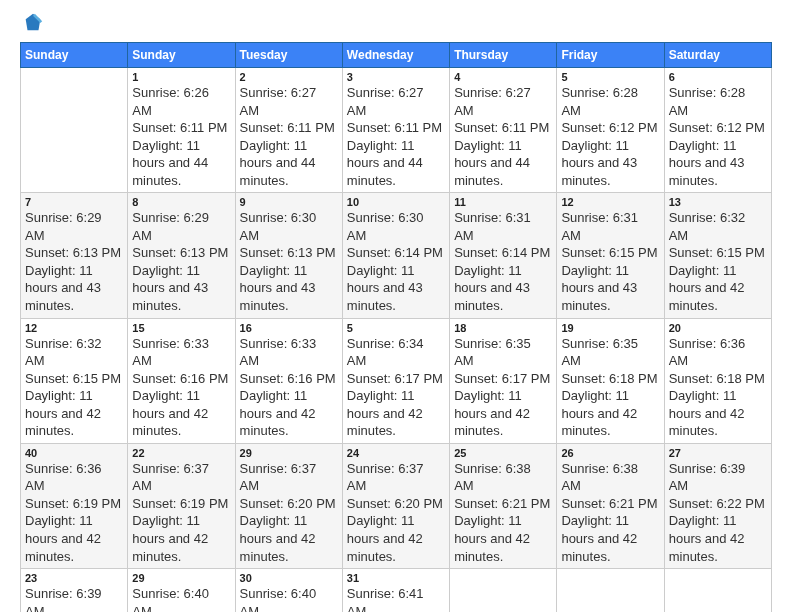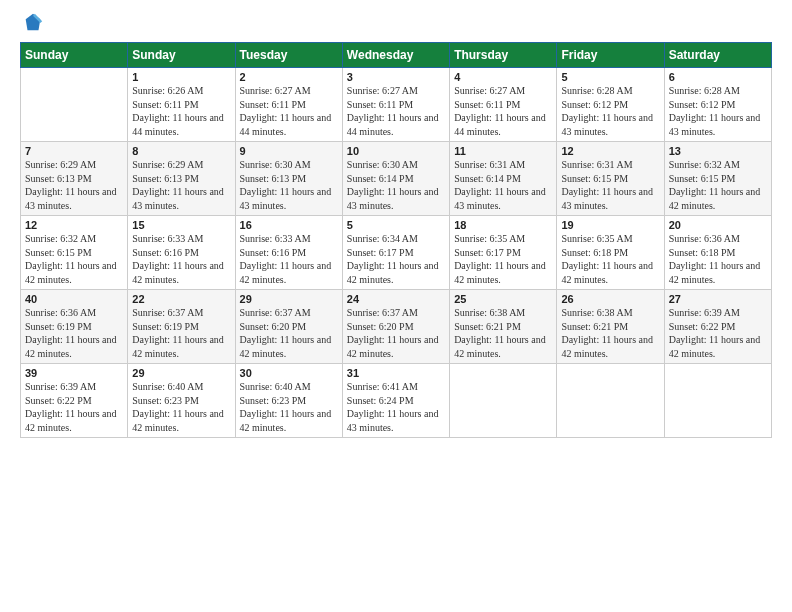--- a/index.html
+++ b/index.html
@@ -59,21 +59,21 @@
       font-size: 14px;
       color: #555;
       margin-top: 2px;
     }
     .calendar {
       width: 100%;
       border-collapse: collapse;
       border: 1px solid #ccc;
     }
     .calendar th {
-      background-color: #15803d;
+      background-color: #3b82f6;
       color: #fff;
       font-size: 12px;
       font-weight: bold;
       padding: 5px 4px;
       text-align: left;
       border: 1px solid #2065a0;
     }
     .calendar td {
       border: 1px solid #ccc;
       vertical-align: top;
@@ -85,24 +85,23 @@
       background: #f5f5f5;
     }
     .day-num {
       font-size: 11px;
       font-weight: bold;
       color: #222;
       display: block;
       margin-bottom: 1px;
     }
     .day-info {
-      font-size: 10px;
+      font-size: 13px;
       color: #333;
       line-height: 1.35;
-      font-family: Liberation Serif, serif;
     }
     .empty-cell {
       background: #fff !important;
     }
     .calendar tbody tr:nth-child(even) td.empty-cell {
       background: #f5f5f5 !important;
     }
   </style>
 </head>
 <body>
@@ -252,21 +251,21 @@
             <span class="day-num">26</span>
             <div class="day-info">Sunrise: 6:38 AM<br>Sunset: 6:21 PM<br>Daylight: 11 hours and 42 minutes.</div>
           </td>
           <td>
             <span class="day-num">27</span>
             <div class="day-info">Sunrise: 6:39 AM<br>Sunset: 6:22 PM<br>Daylight: 11 hours and 42 minutes.</div>
           </td>
         </tr>
         <tr>
           <td>
-            <span class="day-num">39</span>
+            <span class="day-num">23</span>
             <div class="day-info">Sunrise: 6:39 AM<br>Sunset: 6:22 PM<br>Daylight: 11 hours and 42 minutes.</div>
           </td>
           <td>
             <span class="day-num">29</span>
             <div class="day-info">Sunrise: 6:40 AM<br>Sunset: 6:23 PM<br>Daylight: 11 hours and 42 minutes.</div>
           </td>
           <td>
             <span class="day-num">30</span>
             <div class="day-info">Sunrise: 6:40 AM<br>Sunset: 6:23 PM<br>Daylight: 11 hours and 42 minutes.</div>
           </td>

